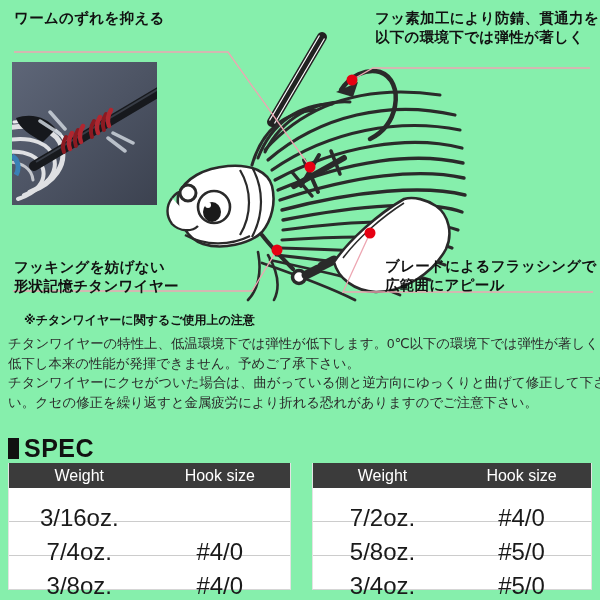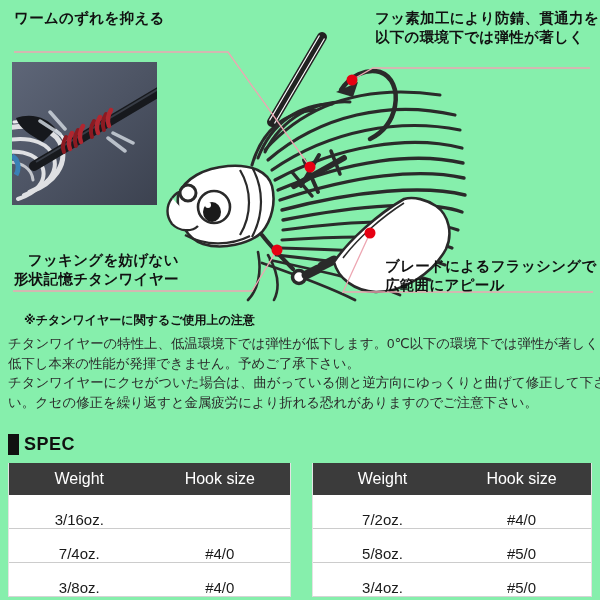--- a/index.html
+++ b/index.html
@@ -19,32 +19,32 @@
   }
   .notice-body{
     position:absolute;left:8px;top:334px;font-size:13.4px;line-height:19.6px;
     color:#2b2b2b;white-space:nowrap;z-index:5;
   }
   
   .spec-heading{
     position:absolute;left:8px;top:434px;display:flex;align-items:center;z-index:5;
   }
   .spec-square{width:11px;height:21px;background:#111;margin-right:5px;}
-  .spec-text{font-size:18px;font-weight:bold;letter-spacing:.5px;color:#111;}
+  .spec-text{font-size:25px;font-weight:bold;letter-spacing:.5px;color:#111;}
   
   .spec-table{
     position:absolute;top:463px;z-index:5;
     border-left:1px solid #e3e3e3;border-right:1px solid #e3e3e3;border-bottom:1px solid #d5d5d5;
     box-sizing:border-box;
   }
-  .thead{display:grid;grid-template-columns:1fr 1fr;height:32px;background:#3b3b3b;}
+  .thead{display:grid;grid-template-columns:1fr 1fr;height:25px;background:#3b3b3b;}
   .th{color:#fff;font-size:16px;display:flex;align-items:center;justify-content:center;}
   .trow{display:grid;grid-template-columns:1fr 1fr;height:33px;border-bottom:1px solid #ccc;background:#fff;}
   .trow:last-child{border-bottom:none;}
-  .td{font-size:15px;color:#1a1a1a;display:flex;align-items:center;justify-content:center;margin-top:16px;}
+  .td{font-size:24px;color:#1a1a1a;display:flex;align-items:center;justify-content:center;margin-top:16px;}
   
   .photo-inset{position:absolute;left:12px;top:62px;width:145px;height:143px;z-index:4;}
   svg{display:block;}
   .main-art{position:absolute;left:0;top:0;z-index:2;}
 </style>
 </head>
 <body>
 
 <div class="page">
 
@@ -179,21 +179,21 @@
 
   <div class="callout" style="left:14px;top:9px;">
     <div>ワームのずれを抑える</div>
   </div>
 
   <div class="callout" style="left:375px;top:9px;">
     <div>フッ素加工により防錆、貫通力を</div>
     <div>以下の環境下では弾性が著しく</div>
   </div>
 
-  <div class="callout" style="left:14px;top:251px;text-align:right;">
+  <div class="callout" style="left:14px;top:258px;">
     <div>フッキングを妨げない</div>
     <div>形状記憶チタンワイヤー</div>
   </div>
 
   <div class="callout" style="left:385px;top:257px;">
     <div>ブレードによるフラッシングで</div>
     <div>広範囲にアピール</div>
   </div>
 
   <div class="notice-heading">※チタンワイヤーに関するご使用上の注意</div>

